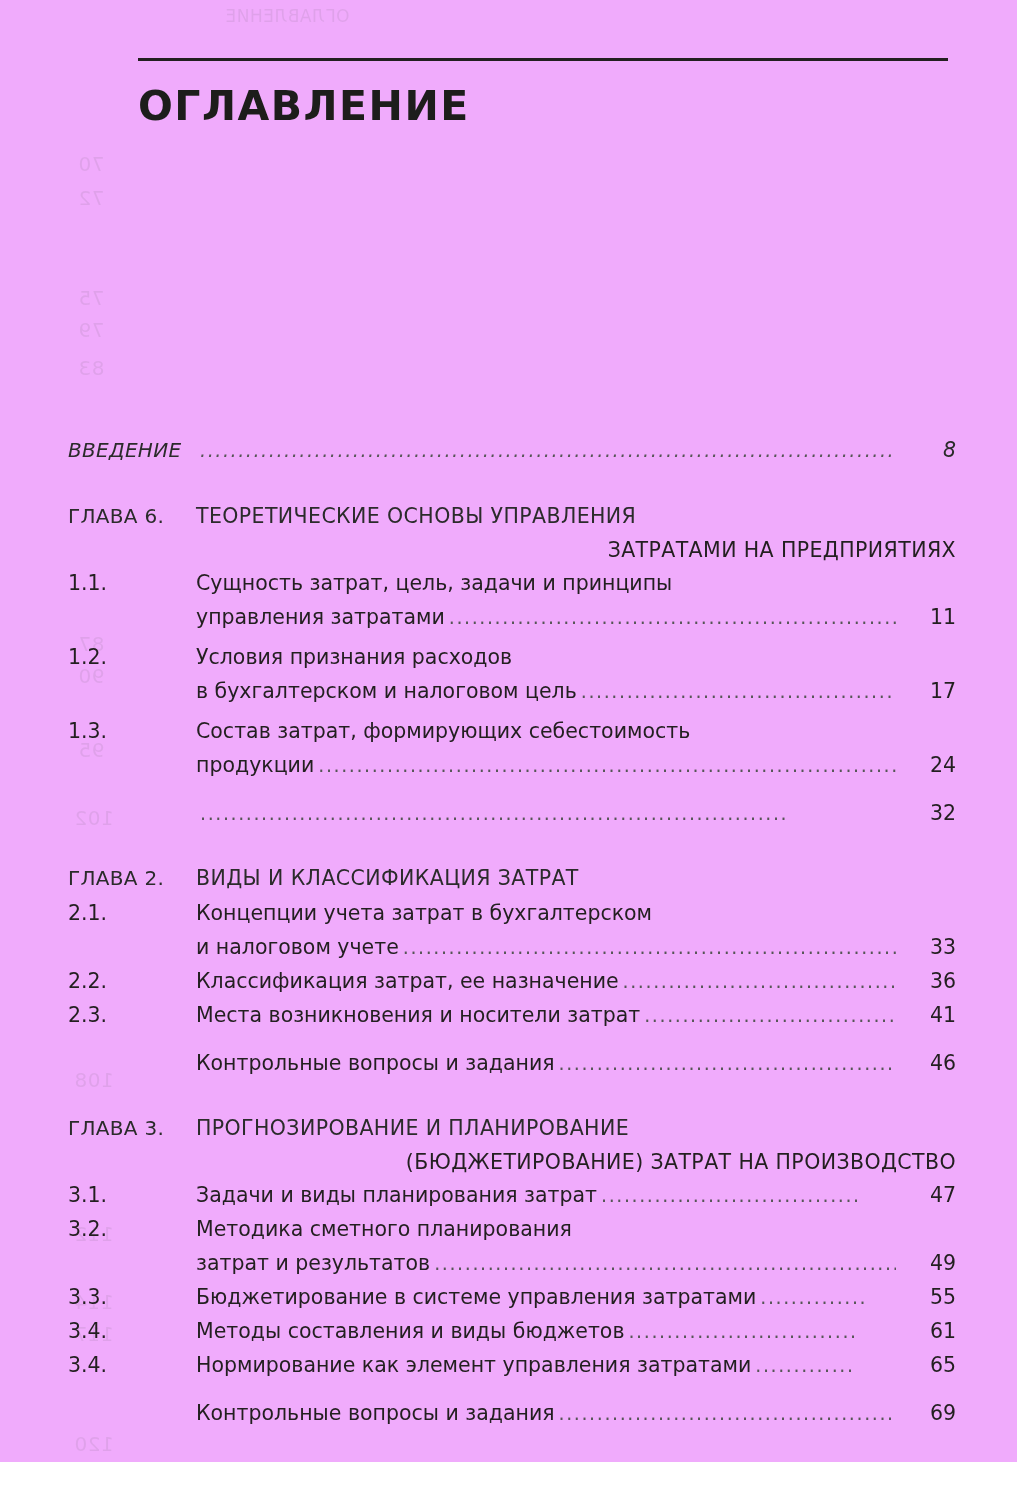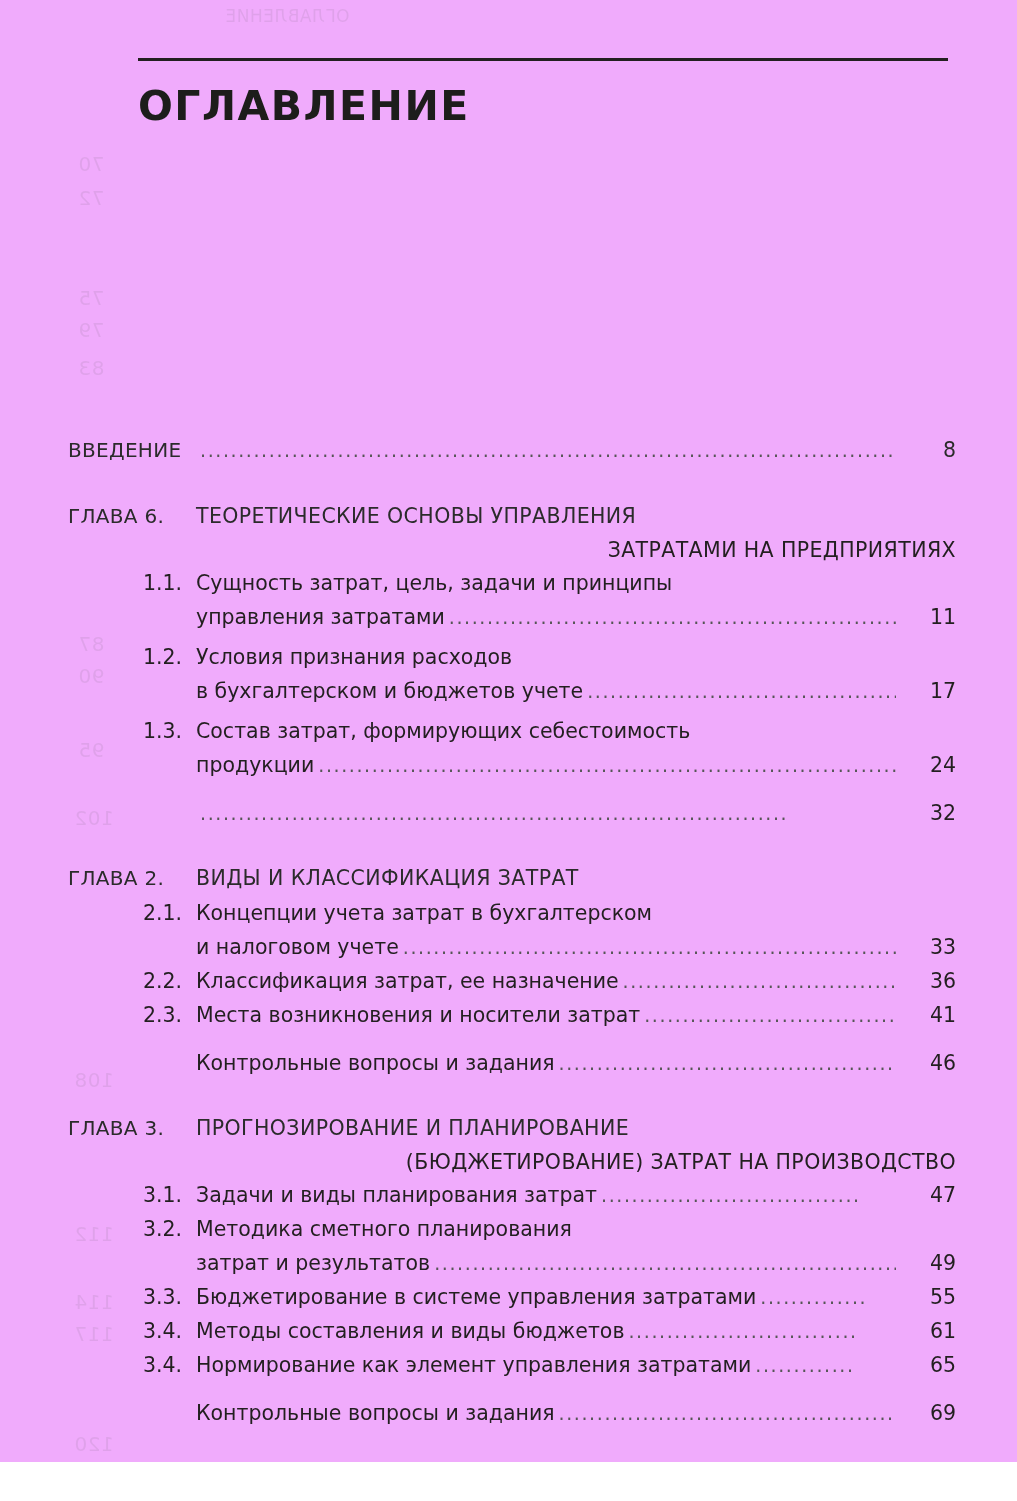--- a/index.html
+++ b/index.html
@@ -62,29 +62,29 @@
     width: 888px;
   }
 
   .row {
     display: flex;
     align-items: baseline;
     font-size: 20.5px;
     line-height: 36px;
     color: #2b2b2b;
   }
-  .row.intro { margin-bottom: 20px; }
+  .row.intro { margin-bottom: 20px; font-style: italic; }
 
   .num {
     flex: 0 0 auto;
     text-align: left;
     white-space: nowrap;
   }
   .num.chapter { width: 128px; font-size: 20px; letter-spacing: 0.3px; }
-  .num.sub     { width: 128px; text-align: right; padding-right: 14px; box-sizing: border-box; }
+  .num.sub     { width: 128px; padding-right: 14px; box-sizing: border-box; }
   .num.blank   { width: 128px; }
 
   .label {
     flex: 0 1 auto;
     white-space: nowrap;
   }
   .dots {
     flex: 1 1 auto;
     overflow: hidden;
     white-space: nowrap;
@@ -176,21 +176,21 @@
         </div>
       </div>
 
       <div>
         <div class="wrap2">
           <span class="num sub">1.2.</span>
           <span class="label">Условия признания расходов</span>
         </div>
         <div class="wrap2 gap-after">
           <span class="num blank"></span>
-          <span class="label">в бухгалтерском и бюджетов учете</span>
+          <span class="label">в бухгалтерском и налоговом цель</span>
           <span class="dots">.................................................</span>
           <span class="page-no">17</span>
         </div>
       </div>
 
       <div>
         <div class="wrap2">
           <span class="num sub">1.3.</span>
           <span class="label">Состав затрат, формирующих себестоимость</span>
         </div>

